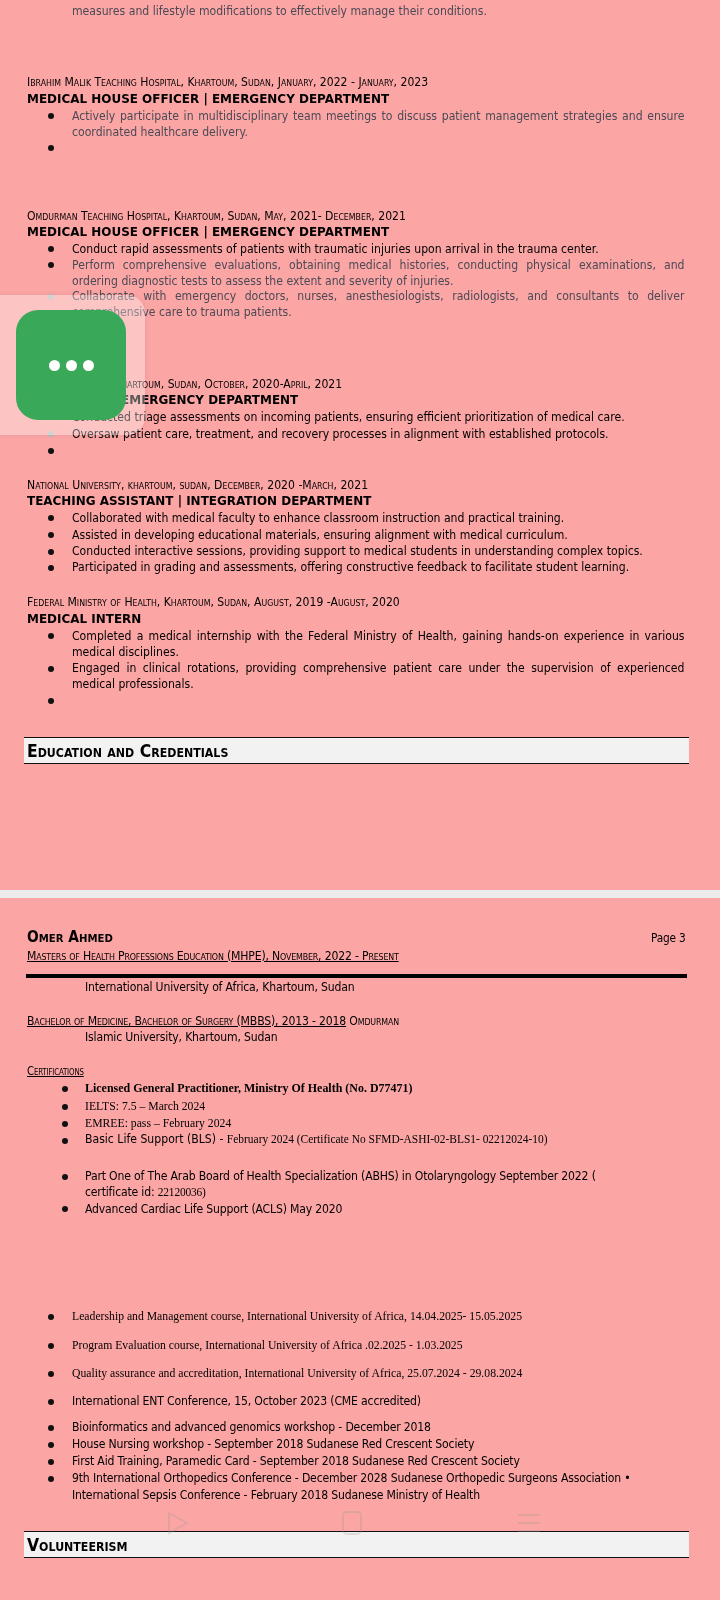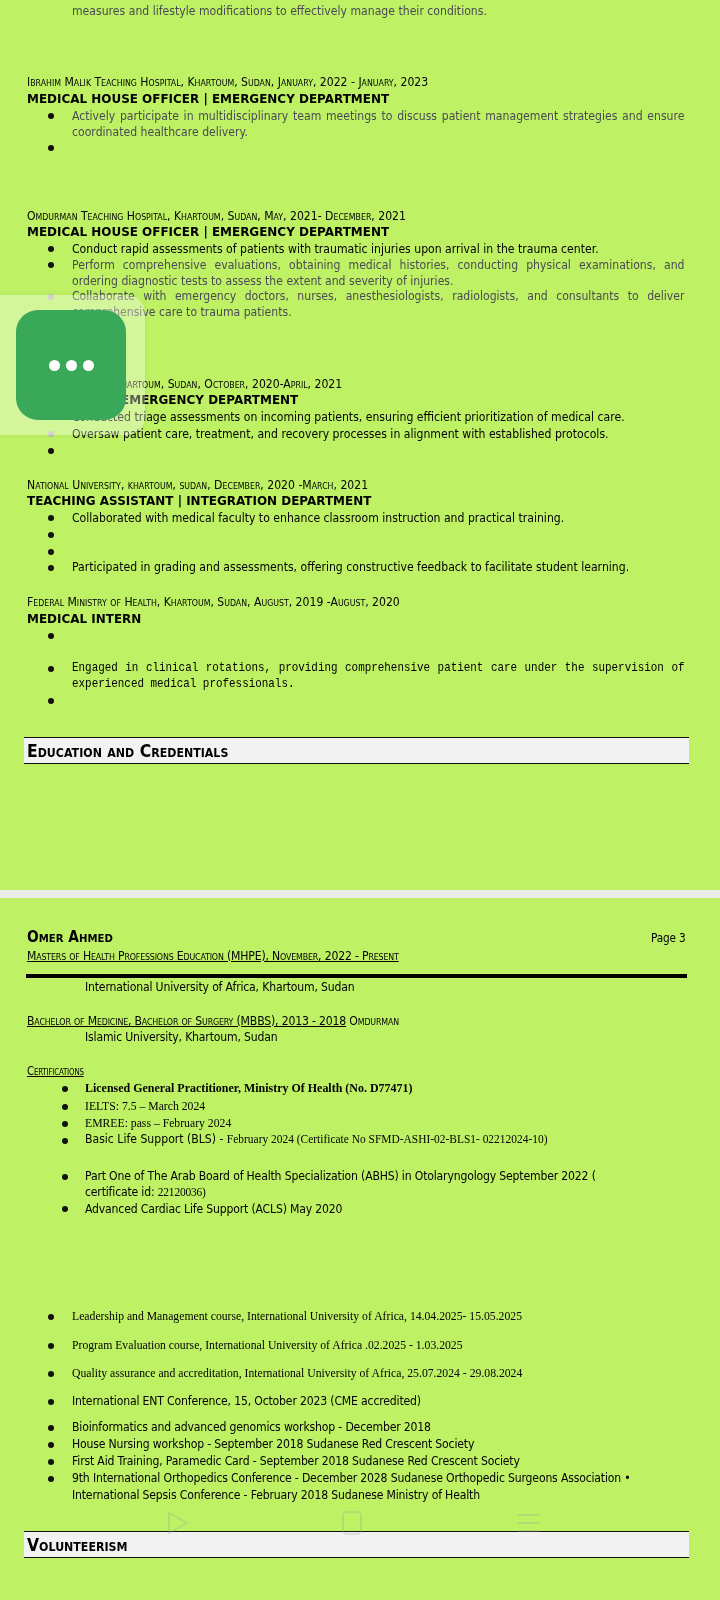--- a/index.html
+++ b/index.html
@@ -1,18 +1,18 @@
 <!DOCTYPE html>
 <html><head>
 <meta charset="utf-8">
 <style>
   * { box-sizing: border-box; margin: 0; padding: 0; }
   html, body { width: 720px; height: 1600px; overflow: hidden; background: #ffffff; }
   body { position: relative; font-family: "DejaVu Sans", "Liberation Sans", sans-serif; color: #000; }
-  .page { position: absolute; left: 0; width: 720px; background: #bef264; padding-left: 19px; }
+  .page { position: absolute; left: 0; width: 720px; background: #fca5a5; padding-left: 19px; }
   .page1 { top: 0; height: 890px; }
   .page-gap { position: absolute; left: 0; top: 890px; width: 720px; height: 8px; background: #ebebeb; }
   .page2 { top: 898px; height: 702px; }
 
   .abs { position: absolute; white-space: nowrap; }
   .txt { font-size: 12.4px; letter-spacing: -0.2px; font-family: "DejaVu Sans", sans-serif; transform: scaleX(0.88); transform-origin: left center; }
   .grey { color: #4a4a55; }
 
   .org { position: absolute; left: 27px; font-size: 12.5px; font-family: "DejaVu Sans", sans-serif; font-variant: small-caps; transform: scaleX(0.87); transform-origin: left center; white-space: nowrap; }
   .role { position: absolute; left: 27px; font-size: 13px; font-weight: bold; font-family: "DejaVu Sans", sans-serif; transform: scaleX(0.92); transform-origin: left center; white-space: nowrap; }
@@ -65,29 +65,32 @@
   <div class="btext" style="top:409px;"><span class="inner">Conducted triage assessments on incoming patients, ensuring efficient prioritization of medical care.</span></div>
   <div class="bullet faint" style="top:431px;"></div>
   <div class="btext" style="top:426px;"><span class="inner">Oversaw patient care, treatment, and recovery processes in alignment with established protocols.</span></div>
   <div class="bullet" style="top:448px;"></div>
 
   <div class="org" style="top:477px;">National University, khartoum, sudan, December, 2020 -March, 2021</div>
   <div class="role" style="top:493px;">TEACHING ASSISTANT | INTEGRATION DEPARTMENT</div>
   <div class="bullet" style="top:515px;"></div>
   <div class="btext" style="top:510px;"><span class="inner">Collaborated with medical faculty to enhance classroom instruction and practical training.</span></div>
   <div class="bullet" style="top:532px;"></div>
+  <div class="btext" style="top:527px;"><span class="inner">Assisted in developing educational materials, ensuring alignment with medical curriculum.</span></div>
   <div class="bullet" style="top:549px;"></div>
+  <div class="btext" style="top:543px;"><span class="inner">Conducted interactive sessions, providing support to medical students in understanding complex topics.</span></div>
   <div class="bullet" style="top:565px;"></div>
   <div class="btext" style="top:559px;"><span class="inner">Participated in grading and assessments, offering constructive feedback to facilitate student learning.</span></div>
 
   <div class="org" style="top:594px;">Federal Ministry of Health, Khartoum, Sudan, August, 2019 -August, 2020</div>
   <div class="role" style="top:611px;">MEDICAL INTERN</div>
   <div class="bullet" style="top:633px;"></div>
+  <div class="btext" style="top:628px;"><span class="inner">Completed a medical internship with the Federal Ministry of Health, gaining hands-on experience in various medical disciplines.</span></div>
   <div class="bullet" style="top:666px;"></div>
-  <div class="btext" style="top:660px;font-family:Liberation Mono, monospace;"><span class="inner">Engaged in clinical rotations, providing comprehensive patient care under the supervision of experienced medical professionals.</span></div>
+  <div class="btext" style="top:660px;"><span class="inner">Engaged in clinical rotations, providing comprehensive patient care under the supervision of experienced medical professionals.</span></div>
   <div class="bullet" style="top:698px;"></div>
 
   <div class="section-head" style="top:737px;">
     <span>Education and Credentials</span>
   </div>
 </div>
 
 <div class="page-gap"></div>
 
 <div class="page page2">

